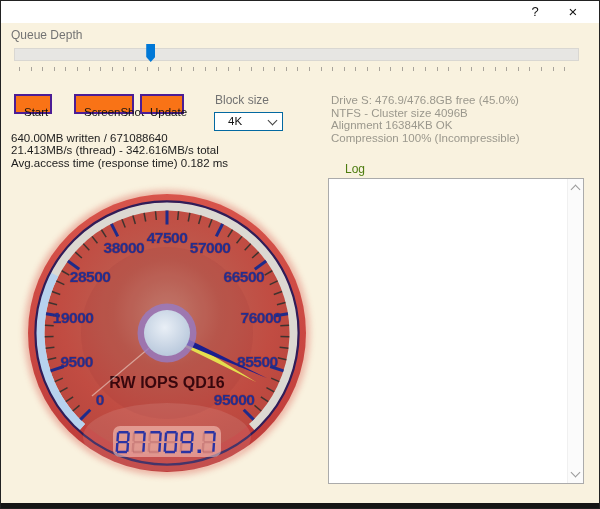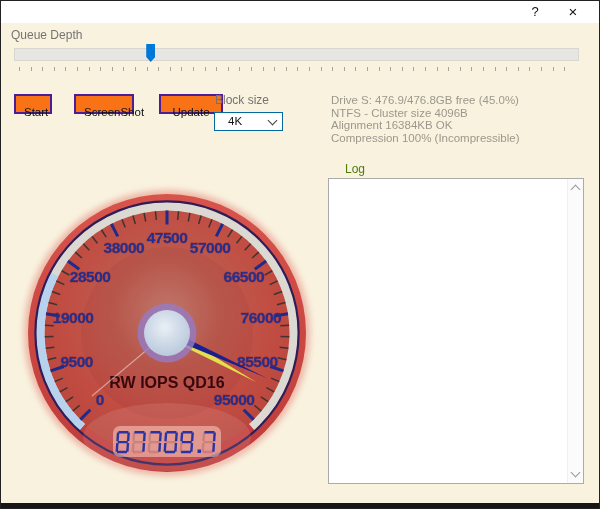--- a/index.html
+++ b/index.html
@@ -15,21 +15,21 @@
   .slider-track{position:absolute;left:13px;top:47px;width:565px;height:13px;background:#e7e6e3;border:1px solid #d9d7d2;}
   .slider-thumb{position:absolute;left:145px;top:43px;width:9px;height:18px;background:#0078d7;
      clip-path:polygon(0 0,100% 0,100% 72%,50% 100%,0 72%);}
   .slider-ticks{position:absolute;left:18px;top:66px;width:556px;height:4px;
      background:repeating-linear-gradient(90deg,#a9a49b 0,#a9a49b 1px,transparent 1px,transparent 11.6px);}
   
   .btn{position:absolute;top:93px;height:18px;background:#f97316;border:2px solid #4c1d95;
      font-size:11.5px;color:#111;text-align:center;line-height:16px;padding:8px;}
   .btn-start{left:13px;width:38px;}
   .btn-shot{left:73px;width:60px;}
-  .btn-update{left:158px;width:64px;}
+  .btn-update{left:139px;width:44px;}
   
   .combo{position:absolute;left:213px;top:111px;width:69px;height:19px;background:#fff;border:1px solid #0369a1;
      font-size:11.5px;color:#111;line-height:17px;padding-left:13px;}
   .combo .chev{position:absolute;right:6px;top:4px;width:7px;height:7px;border-left:1.5px solid #404040;border-bottom:1.5px solid #404040;transform:rotate(-45deg);}
   
   .stats{position:absolute;left:10px;top:131px;font-size:11.5px;color:#1c1c1c;line-height:12.3px;}
   
   .drive{position:absolute;left:330px;top:93px;font-size:11.5px;color:#9b988d;line-height:12.6px;}
   .drive .dtitle{font-weight:bold;color:#8b887c;margin-bottom:3px;}
   
@@ -61,20 +61,25 @@
   <button class="btn btn-start">Start</button>
   <button class="btn btn-shot">ScreenShot</button>
   <button class="btn btn-update">Update</button>
 
   <div class="label" style="left:214px;top:92px;">Block size</div>
   <div class="combo">
     <span>4K</span>
     <span class="chev"></span>
   </div>
 
+  <div class="stats">
+    <div>640.00MB written / 671088640</div>
+    <div>21.413MB/s (thread) - 342.616MB/s total</div>
+    <div>Avg.access time (response time) 0.182 ms</div>
+  </div>
 
   <div class="drive">
     <div>Drive S: 476.9/476.8GB free (45.0%)</div>
     <div>NTFS - Cluster size 4096B</div>
     <div>Alignment 16384KB OK</div>
     <div>Compression 100% (Incompressible)</div>
   </div>
 
   <div class="label log-label">Log</div>
   <div class="log-box">

